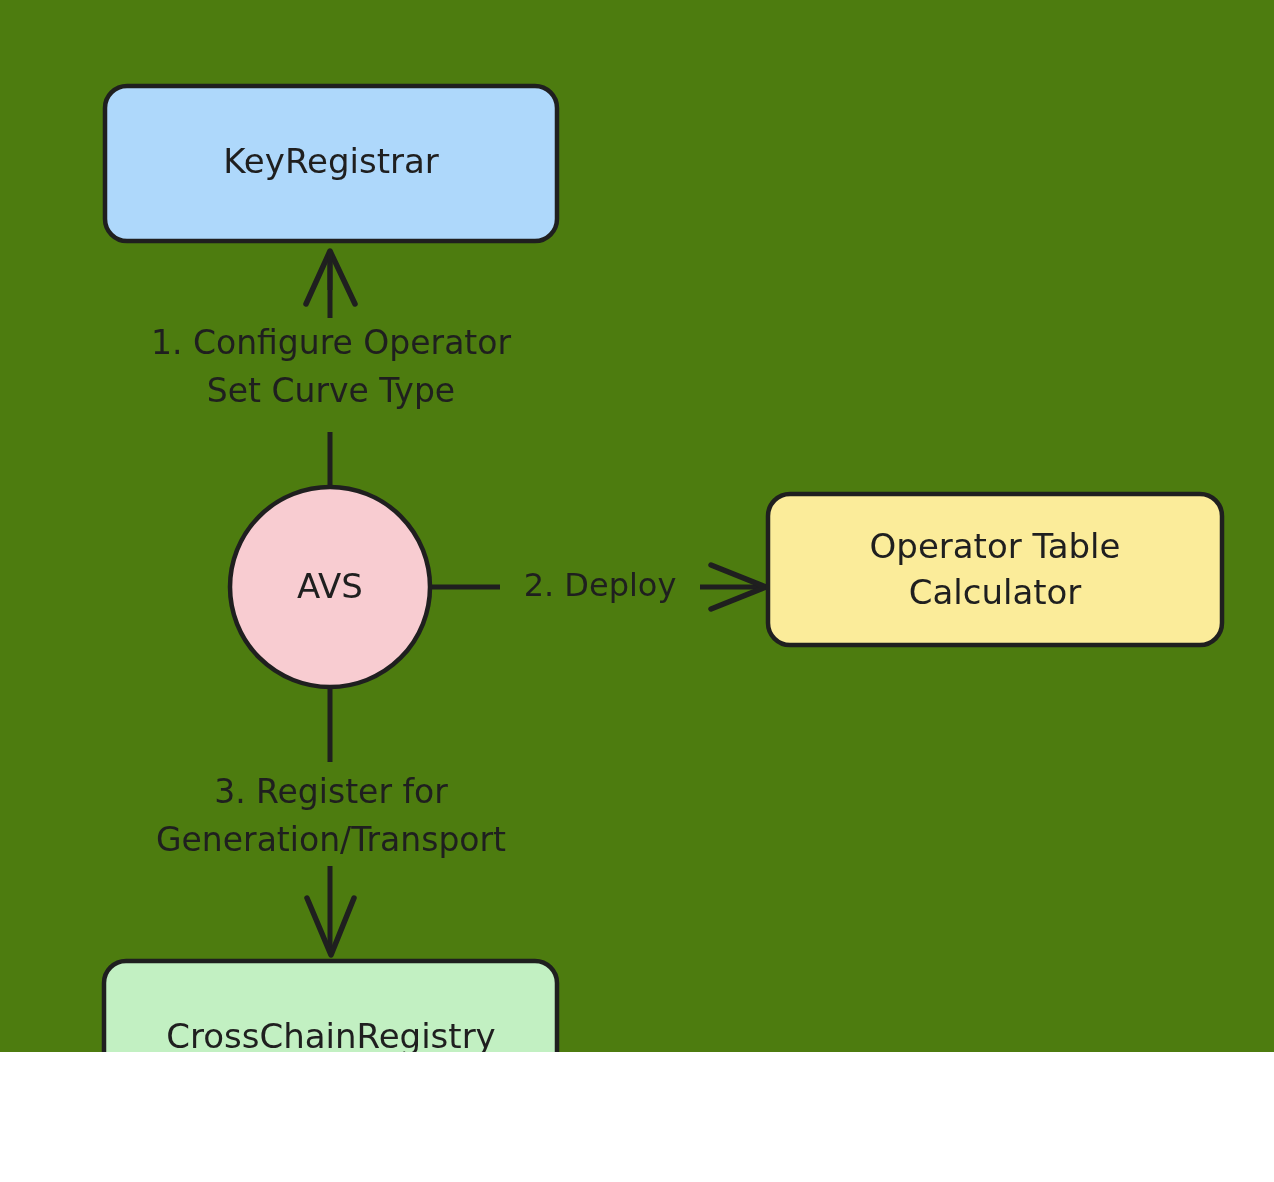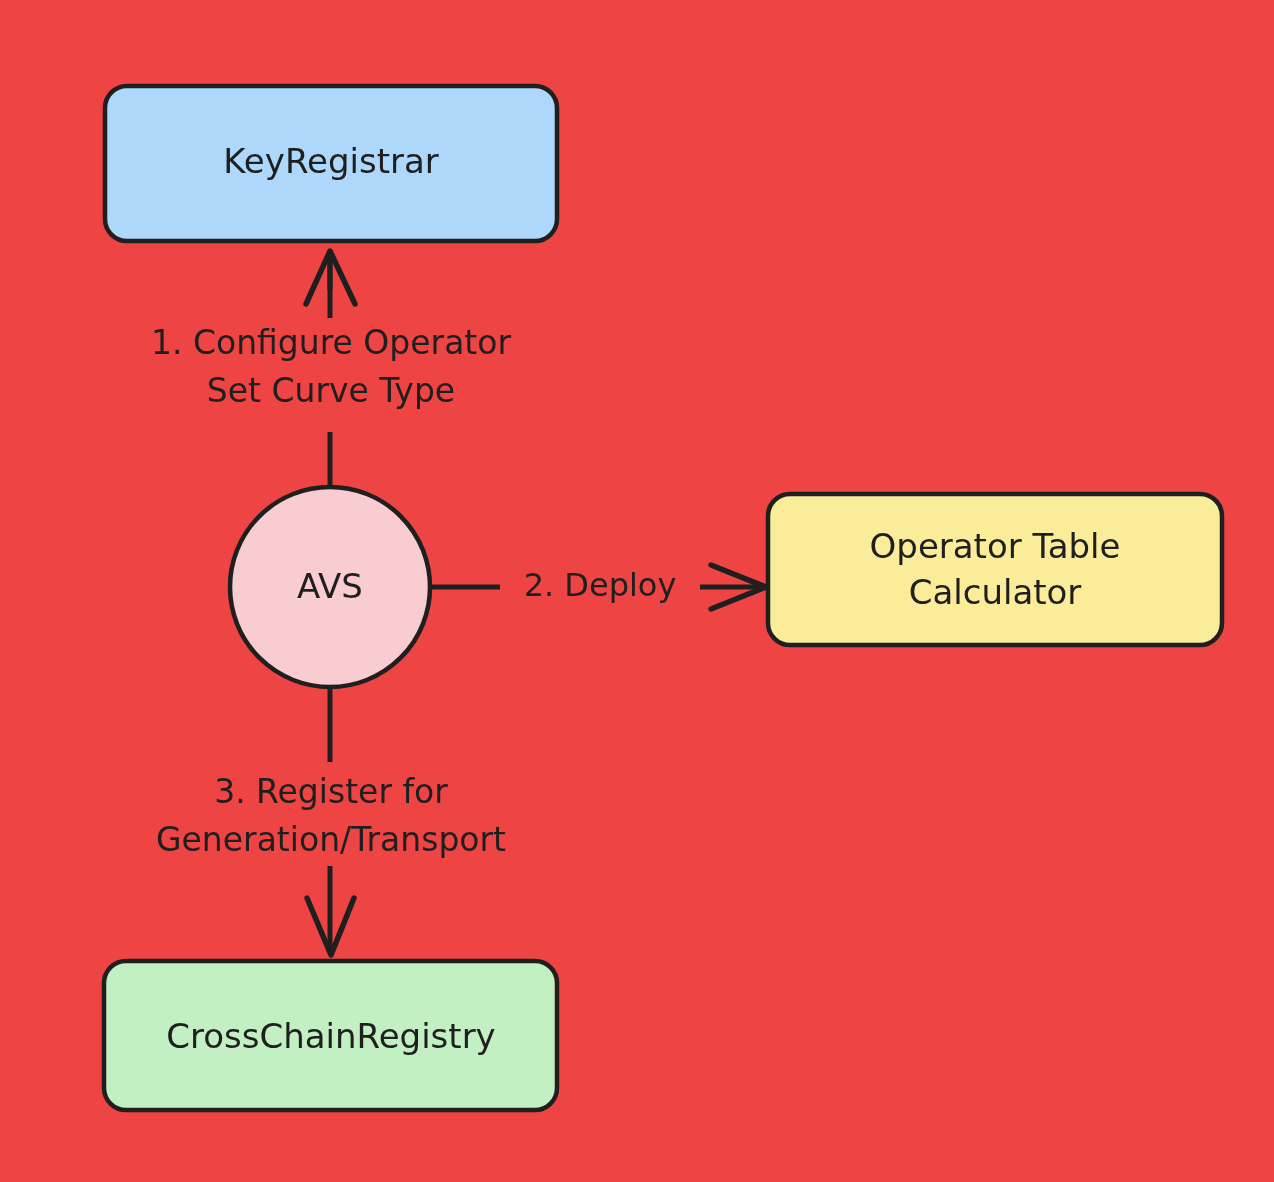--- a/index.html
+++ b/index.html
@@ -7,22 +7,22 @@
     margin: 0;
     padding: 0;
     background: #ffffff;
   }
   body {
     font-family: "DejaVu Sans", sans-serif;
   }
   #diagram-root {
     position: relative;
     width: 1274px;
-    height: 1182px;
-    background: #ef4444;
+    height: 1052px;
+    background: #4d7c0f;
     overflow: hidden;
   }
   #diagram-svg {
     position: absolute;
     top: 0;
     left: 0;
     width: 1274px;
     height: 1182px;
   }
   .node-shape {

